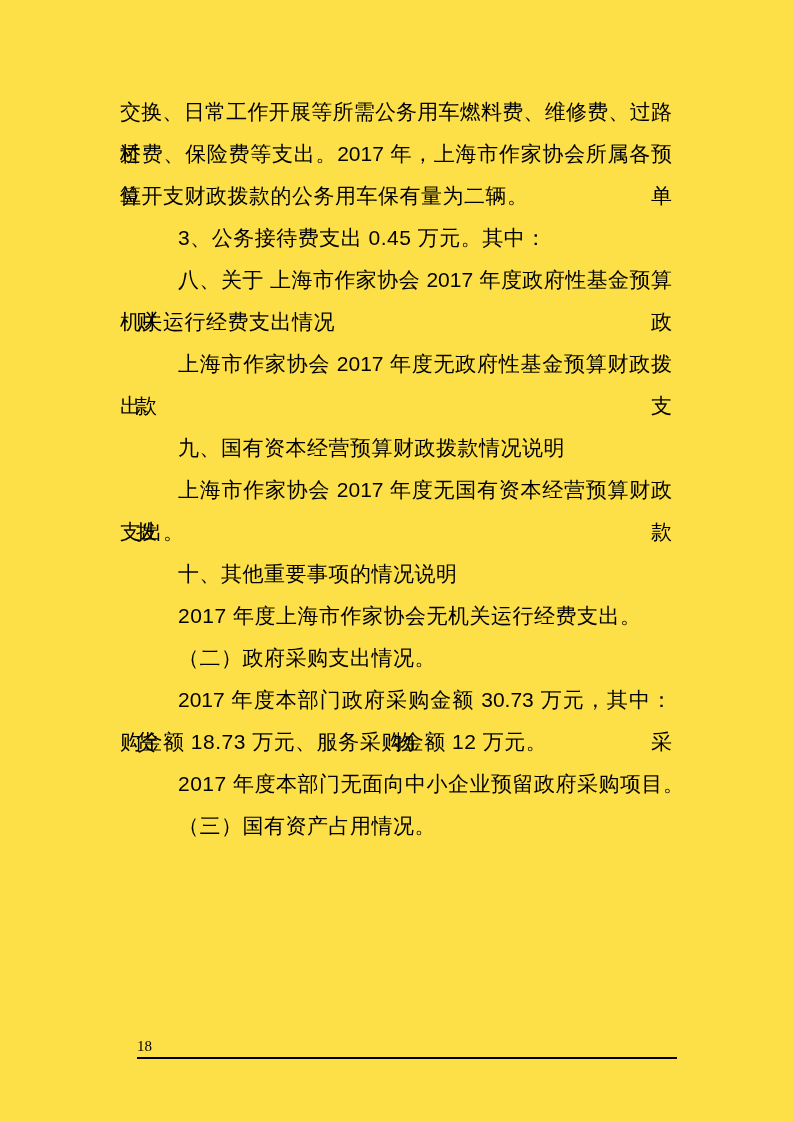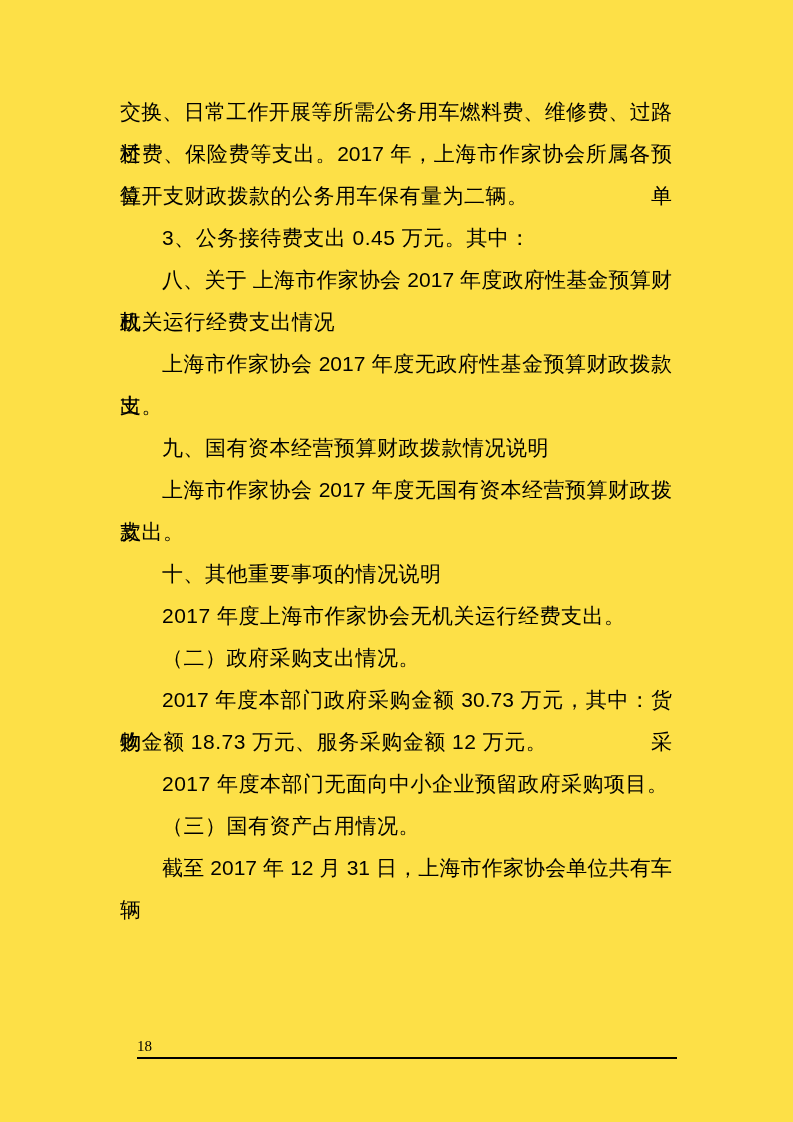--- a/index.html
+++ b/index.html
@@ -35,20 +35,21 @@
     color: #000000;
   }
   .line.full {
     white-space: normal;
     text-align: justify;
     text-align-last: justify;
     letter-spacing: 0;
   }
   .line.indent {
     text-indent: 2em;
+    margin-left: 16px;
   }
   .footer {
     position: absolute;
     left: 137px;
     top: 1036px;
     width: 540px;
   }
   .page-number {
     font-family: "Liberation Serif", "DejaVu Serif", serif;
     font-size: 15px;
@@ -102,21 +103,18 @@
       <div class="para">
         <div class="line full indent">2017 年度本部门政府采购金额 30.73 万元，其中：货物采</div>
         <div class="line">购金额 18.73 万元、服务采购金额 12 万元。</div>
       </div>
       <div class="para">
         <div class="line indent">2017 年度本部门无面向中小企业预留政府采购项目。</div>
       </div>
       <div class="para">
         <div class="line indent">（三）国有资产占用情况。</div>
       </div>
-      <div class="para">
-        <div class="line full indent">截至 2017 年 12 月 31 日，上海市作家协会单位共有车辆</div>
-      </div>
     </div>
   <div class="footer">
     <div class="page-number">18</div>
     <div class="footer-rule"></div>
   </div>
 </div>
 
 </body></html>

